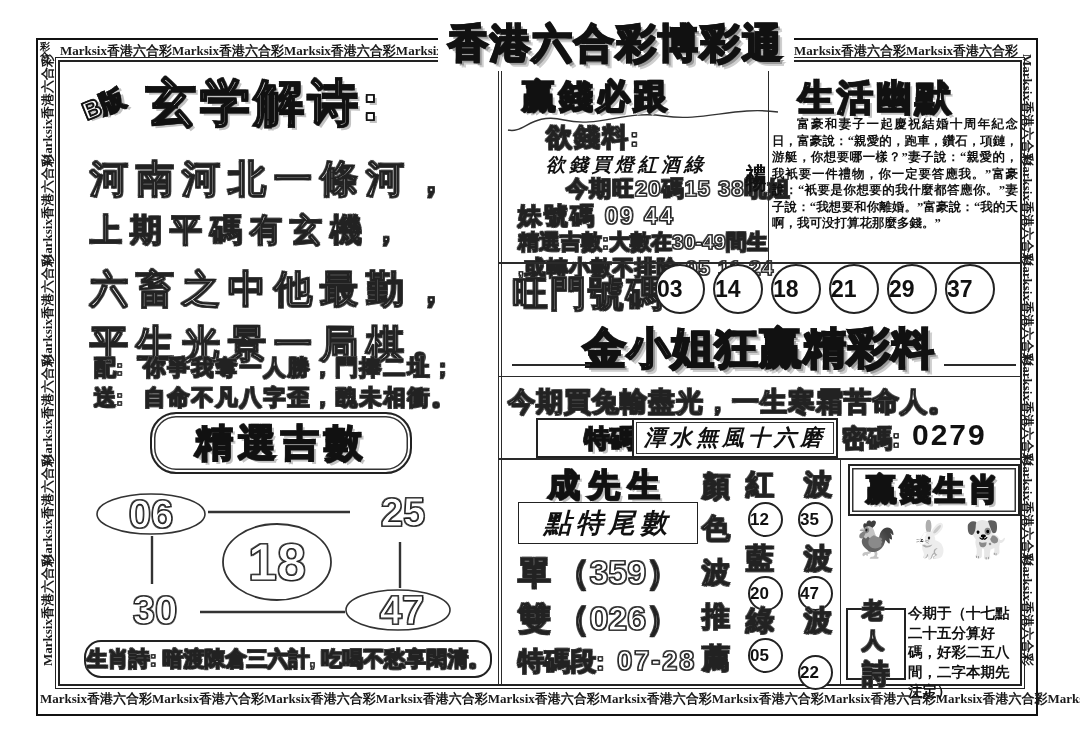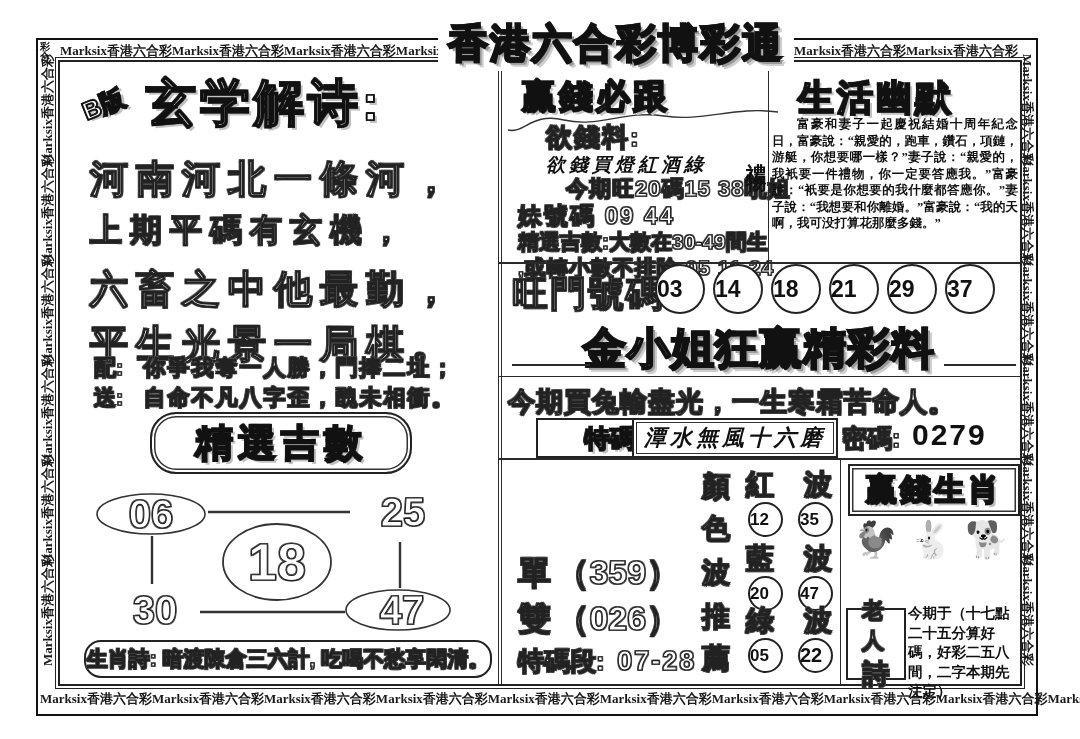--- a/index.html
+++ b/index.html
@@ -176,20 +176,24 @@
       <span class="bub" style="font-size:25px;-webkit-text-stroke:1.4px #111;">特碼詩</span>
     </div>
     <div class="box" style="left:572px;top:356px;width:202px;height:36px;box-shadow:inset 0 0 0 2px #fff, inset 0 0 0 3px #333;">
       <span class="hand" style="font-size:22px;letter-spacing:4px;">潭水無風十六磨</span>
     </div>
     <div class="abs ol" style="left:782px;top:360px;font-size:25px;">密碼:</div>
     <div class="abs plain" style="left:852px;top:356px;font-size:30px;letter-spacing:2px;">0279</div>
 
     <div class="hdiv" style="left:438px;top:396px;width:522px;"></div>
 
+    <div class="abs bub" style="left:488px;top:402px;font-size:32px;letter-spacing:8px;">成先生</div>
+    <div class="box" style="left:458px;top:440px;width:178px;height:40px;border-width:1.5px;">
+      <span class="hand" style="font-size:27px;letter-spacing:5px;">點特尾數</span>
+    </div>
     <div class="abs" style="left:458px;top:488px;">
       <span class="ol" style="font-size:33px;">單</span>
       <span class="ol" style="font-size:34px;">（359）</span>
     </div>
     <div class="abs" style="left:458px;top:534px;">
       <span class="ol" style="font-size:33px;">雙</span>
       <span class="ol" style="font-size:34px;">（026）</span>
     </div>
     <div class="abs" style="left:458px;top:582px;">
       <span class="ol" style="font-size:26px;">特碼段:</span>
@@ -218,21 +222,21 @@
       </div>
     <div class="circle" style="left:738px;top:514px;width:31px;height:31px;font-size:17px;">
         <span>47</span>
       </div>
 
     <div class="abs ol" style="left:686px;top:540px;font-size:28px;">綠</div>
     <div class="abs ol" style="left:744px;top:540px;font-size:28px;">波</div>
     <div class="circle" style="left:688px;top:576px;width:31px;height:31px;font-size:17px;">
         <span>05</span>
       </div>
-    <div class="circle" style="left:738px;top:576px;width:31px;height:31px;font-size:20px;">
+    <div class="circle" style="left:738px;top:593px;width:31px;height:31px;font-size:17px;">
         <span>22</span>
       </div>
 
     <div class="vdiv single" style="left:780px;top:396px;height:226px;"></div>
     <div class="box" style="left:788px;top:402px;width:168px;height:48px;box-shadow:inset 0 0 0 2px #fff, inset 0 0 0 3.5px #333;">
       <span class="bub" style="font-size:31px;letter-spacing:3px;">贏錢生肖</span>
     </div>
     <div class="abs" style="left:788px;top:460px;width:168px;display:flex;justify-content:space-around;">
       <span class="animal">🐓</span>
       <span class="animal">🐇</span>

